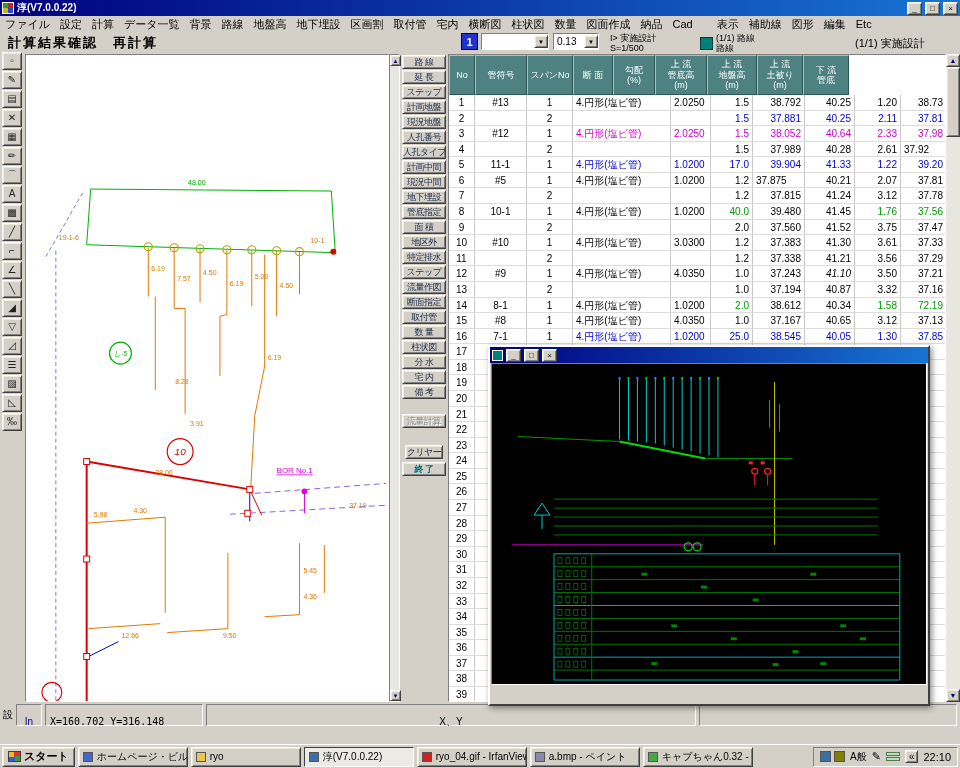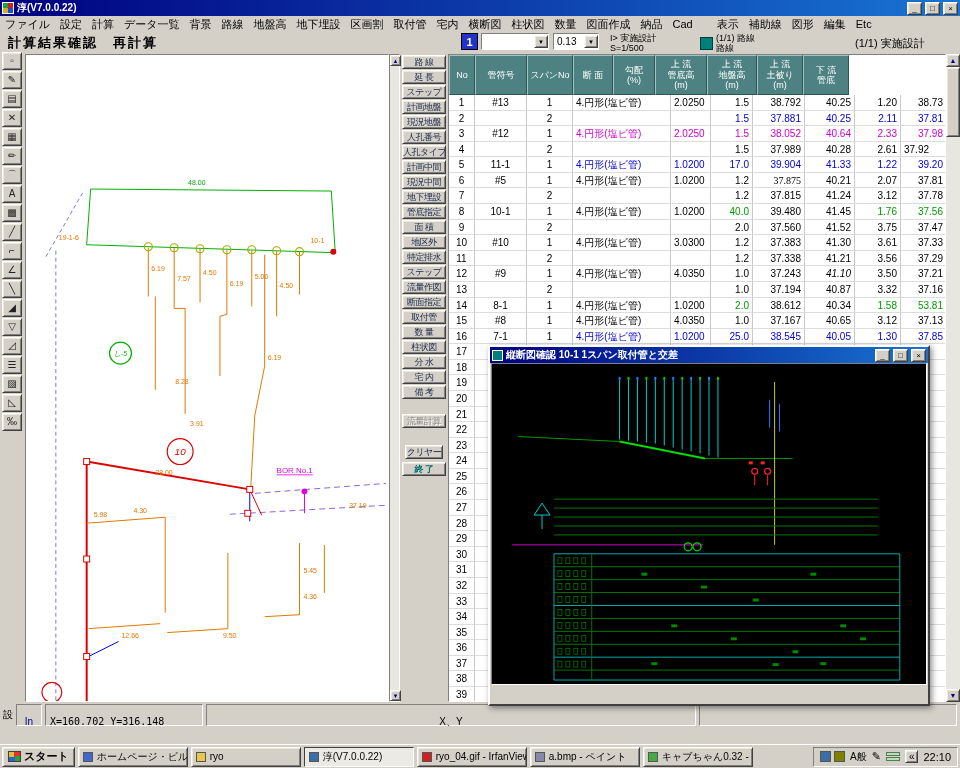--- a/index.html
+++ b/index.html
@@ -357,21 +357,21 @@
         <div class="td" style="width: 46px; text-align: right; color: rgb(0, 0, 204);">1.22</div>
         <div class="td" style="width: 46px; text-align: right; color: rgb(0, 0, 204);">39.20</div>
       </div>
       <div class="tr">
         <div class="td" style="width: 26px; text-align: center;">6</div>
         <div class="td" style="width: 52px; text-align: center;">#5</div>
         <div class="td" style="width: 46px; text-align: center;">1</div>
         <div class="td" style="width: 98px; text-align: left;">4.円形(塩ビ管)</div>
         <div class="td" style="width: 40px; text-align: left;">1.0200</div>
         <div class="td" style="width: 42px; text-align: right;">1.2</div>
-        <div class="td" style="width: 52px; text-align: right; font-family: Liberation Serif, serif;">37.875</div>
+        <div class="td" style="width: 52px; text-align: left;">37.875</div>
         <div class="td" style="width: 50px; text-align: right;">40.21</div>
         <div class="td" style="width: 46px; text-align: right;">2.07</div>
         <div class="td" style="width: 46px; text-align: right;">37.81</div>
       </div>
       <div class="tr">
         <div class="td" style="width: 26px; text-align: center;">7</div>
         <div class="td" style="width: 52px; text-align: center;"></div>
         <div class="td" style="width: 46px; text-align: center;">2</div>
         <div class="td" style="width: 98px; text-align: left;"></div>
         <div class="td" style="width: 40px; text-align: left;"></div>
@@ -456,21 +456,21 @@
       <div class="tr">
         <div class="td" style="width: 26px; text-align: center;">14</div>
         <div class="td" style="width: 52px; text-align: center;">8-1</div>
         <div class="td" style="width: 46px; text-align: center;">1</div>
         <div class="td" style="width: 98px; text-align: left;">4.円形(塩ビ管)</div>
         <div class="td" style="width: 40px; text-align: left;">1.0200</div>
         <div class="td" style="width: 42px; text-align: right; color: rgb(0, 153, 0);">2.0</div>
         <div class="td" style="width: 52px; text-align: right;">38.612</div>
         <div class="td" style="width: 50px; text-align: right;">40.34</div>
         <div class="td" style="width: 46px; text-align: right; color: rgb(0, 153, 0);">1.58</div>
-        <div class="td" style="width: 46px; text-align: right; color: rgb(0, 153, 0);">53.81</div>
+        <div class="td" style="width: 46px; text-align: right; color: rgb(0, 153, 0);">72.19</div>
       </div>
       <div class="tr">
         <div class="td" style="width: 26px; text-align: center;">15</div>
         <div class="td" style="width: 52px; text-align: center;">#8</div>
         <div class="td" style="width: 46px; text-align: center;">1</div>
         <div class="td" style="width: 98px; text-align: left;">4.円形(塩ビ管)</div>
         <div class="td" style="width: 40px; text-align: left;">4.0350</div>
         <div class="td" style="width: 42px; text-align: right;">1.0</div>
         <div class="td" style="width: 52px; text-align: right;">37.167</div>
         <div class="td" style="width: 50px; text-align: right;">40.65</div>
@@ -769,21 +769,20 @@
 </div>
 <div id="table-scroll">
   <div class="sb-arrow raised">▲</div>
   <div id="table-thumb" class="raised"></div>
   <div class="sb-arrow raised sb-down">▼</div>
 </div>
 
 <div id="profile-win">
   <div id="pw-title">
     <div class="pw-icon"></div>
-    <span class="title-text">縦断図確認  10-1   1スパン取付管と交差</span>
     <div class="tb-btn raised">_</div>
     <div class="tb-btn raised">□</div>
     <div class="tb-btn raised">×</div>
   </div>
   <div id="pw-canvas" class="sunken">
     <svg id="profile-svg" viewBox="0 0 436 322">
         <polyline points="26,73 128,78" fill="none" stroke="#009900" stroke-width="1"></polyline>
         <polyline points="128,78 214,95" fill="none" stroke="#00dd00" stroke-width="2"></polyline>
         <polyline points="214,95 302,95" fill="none" stroke="#009900" stroke-width="1"></polyline>
         <polyline points="284,18 284,182" fill="none" stroke="#cccc00" stroke-width="1"></polyline>

